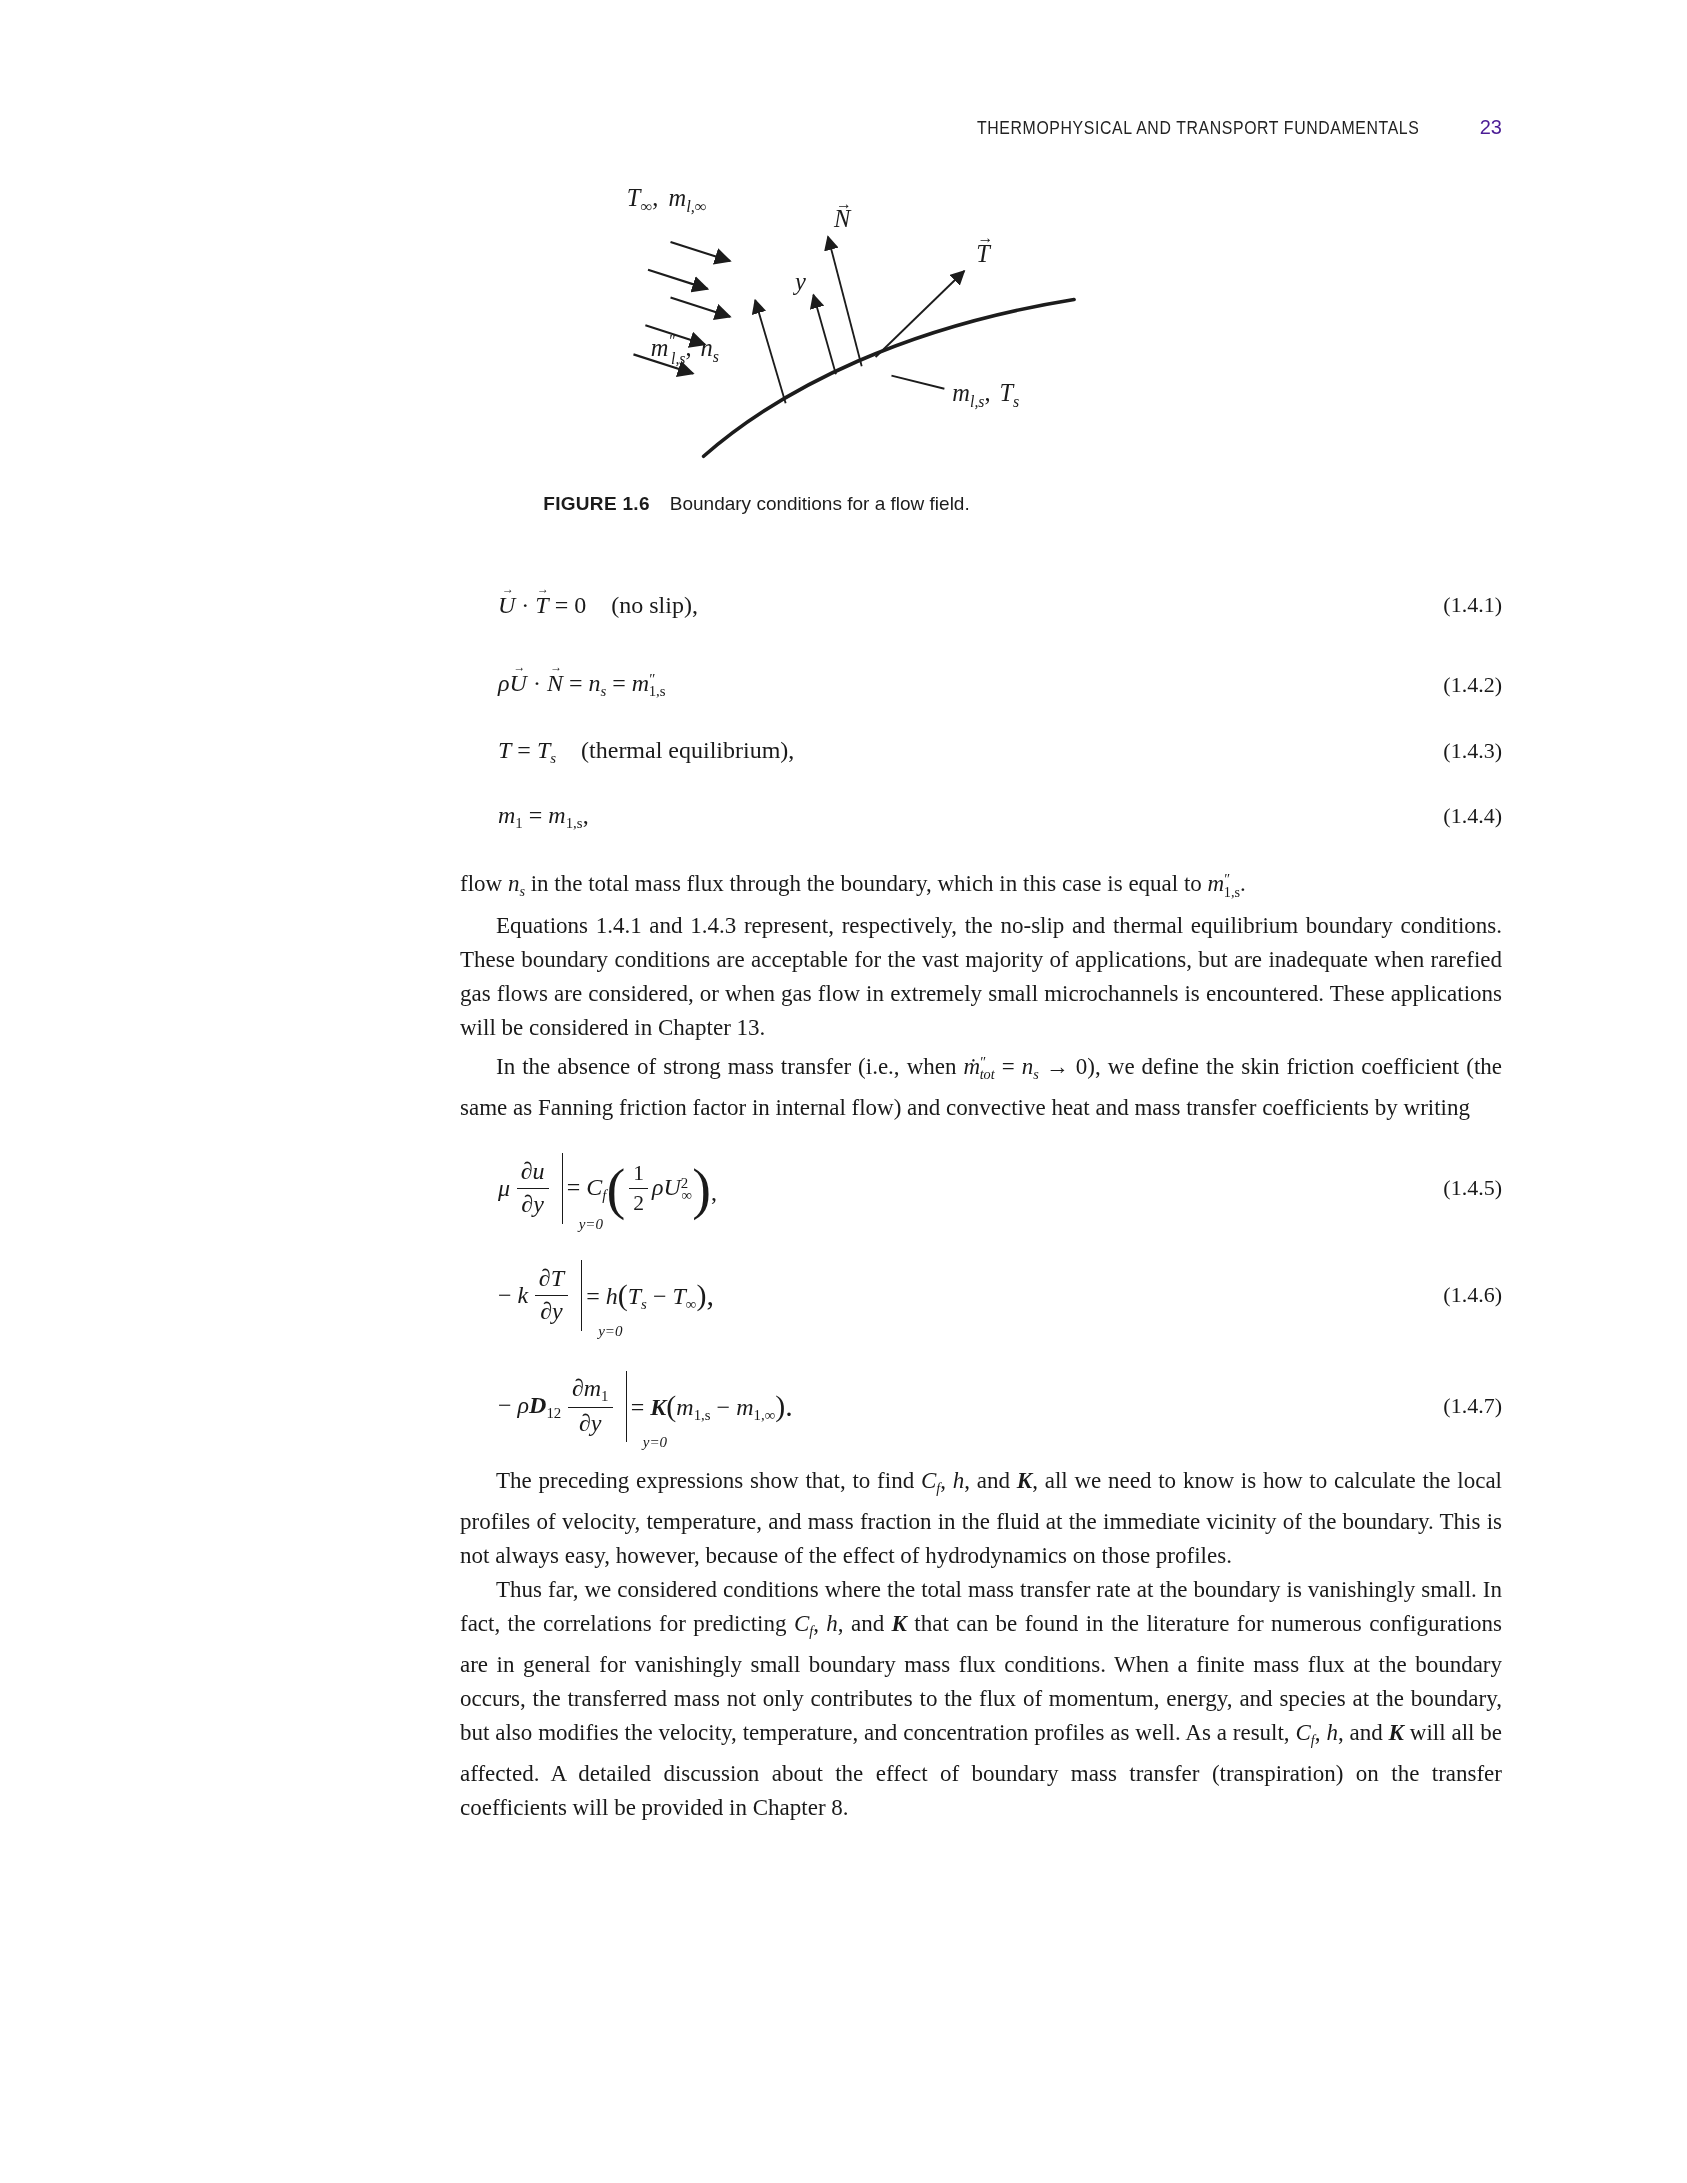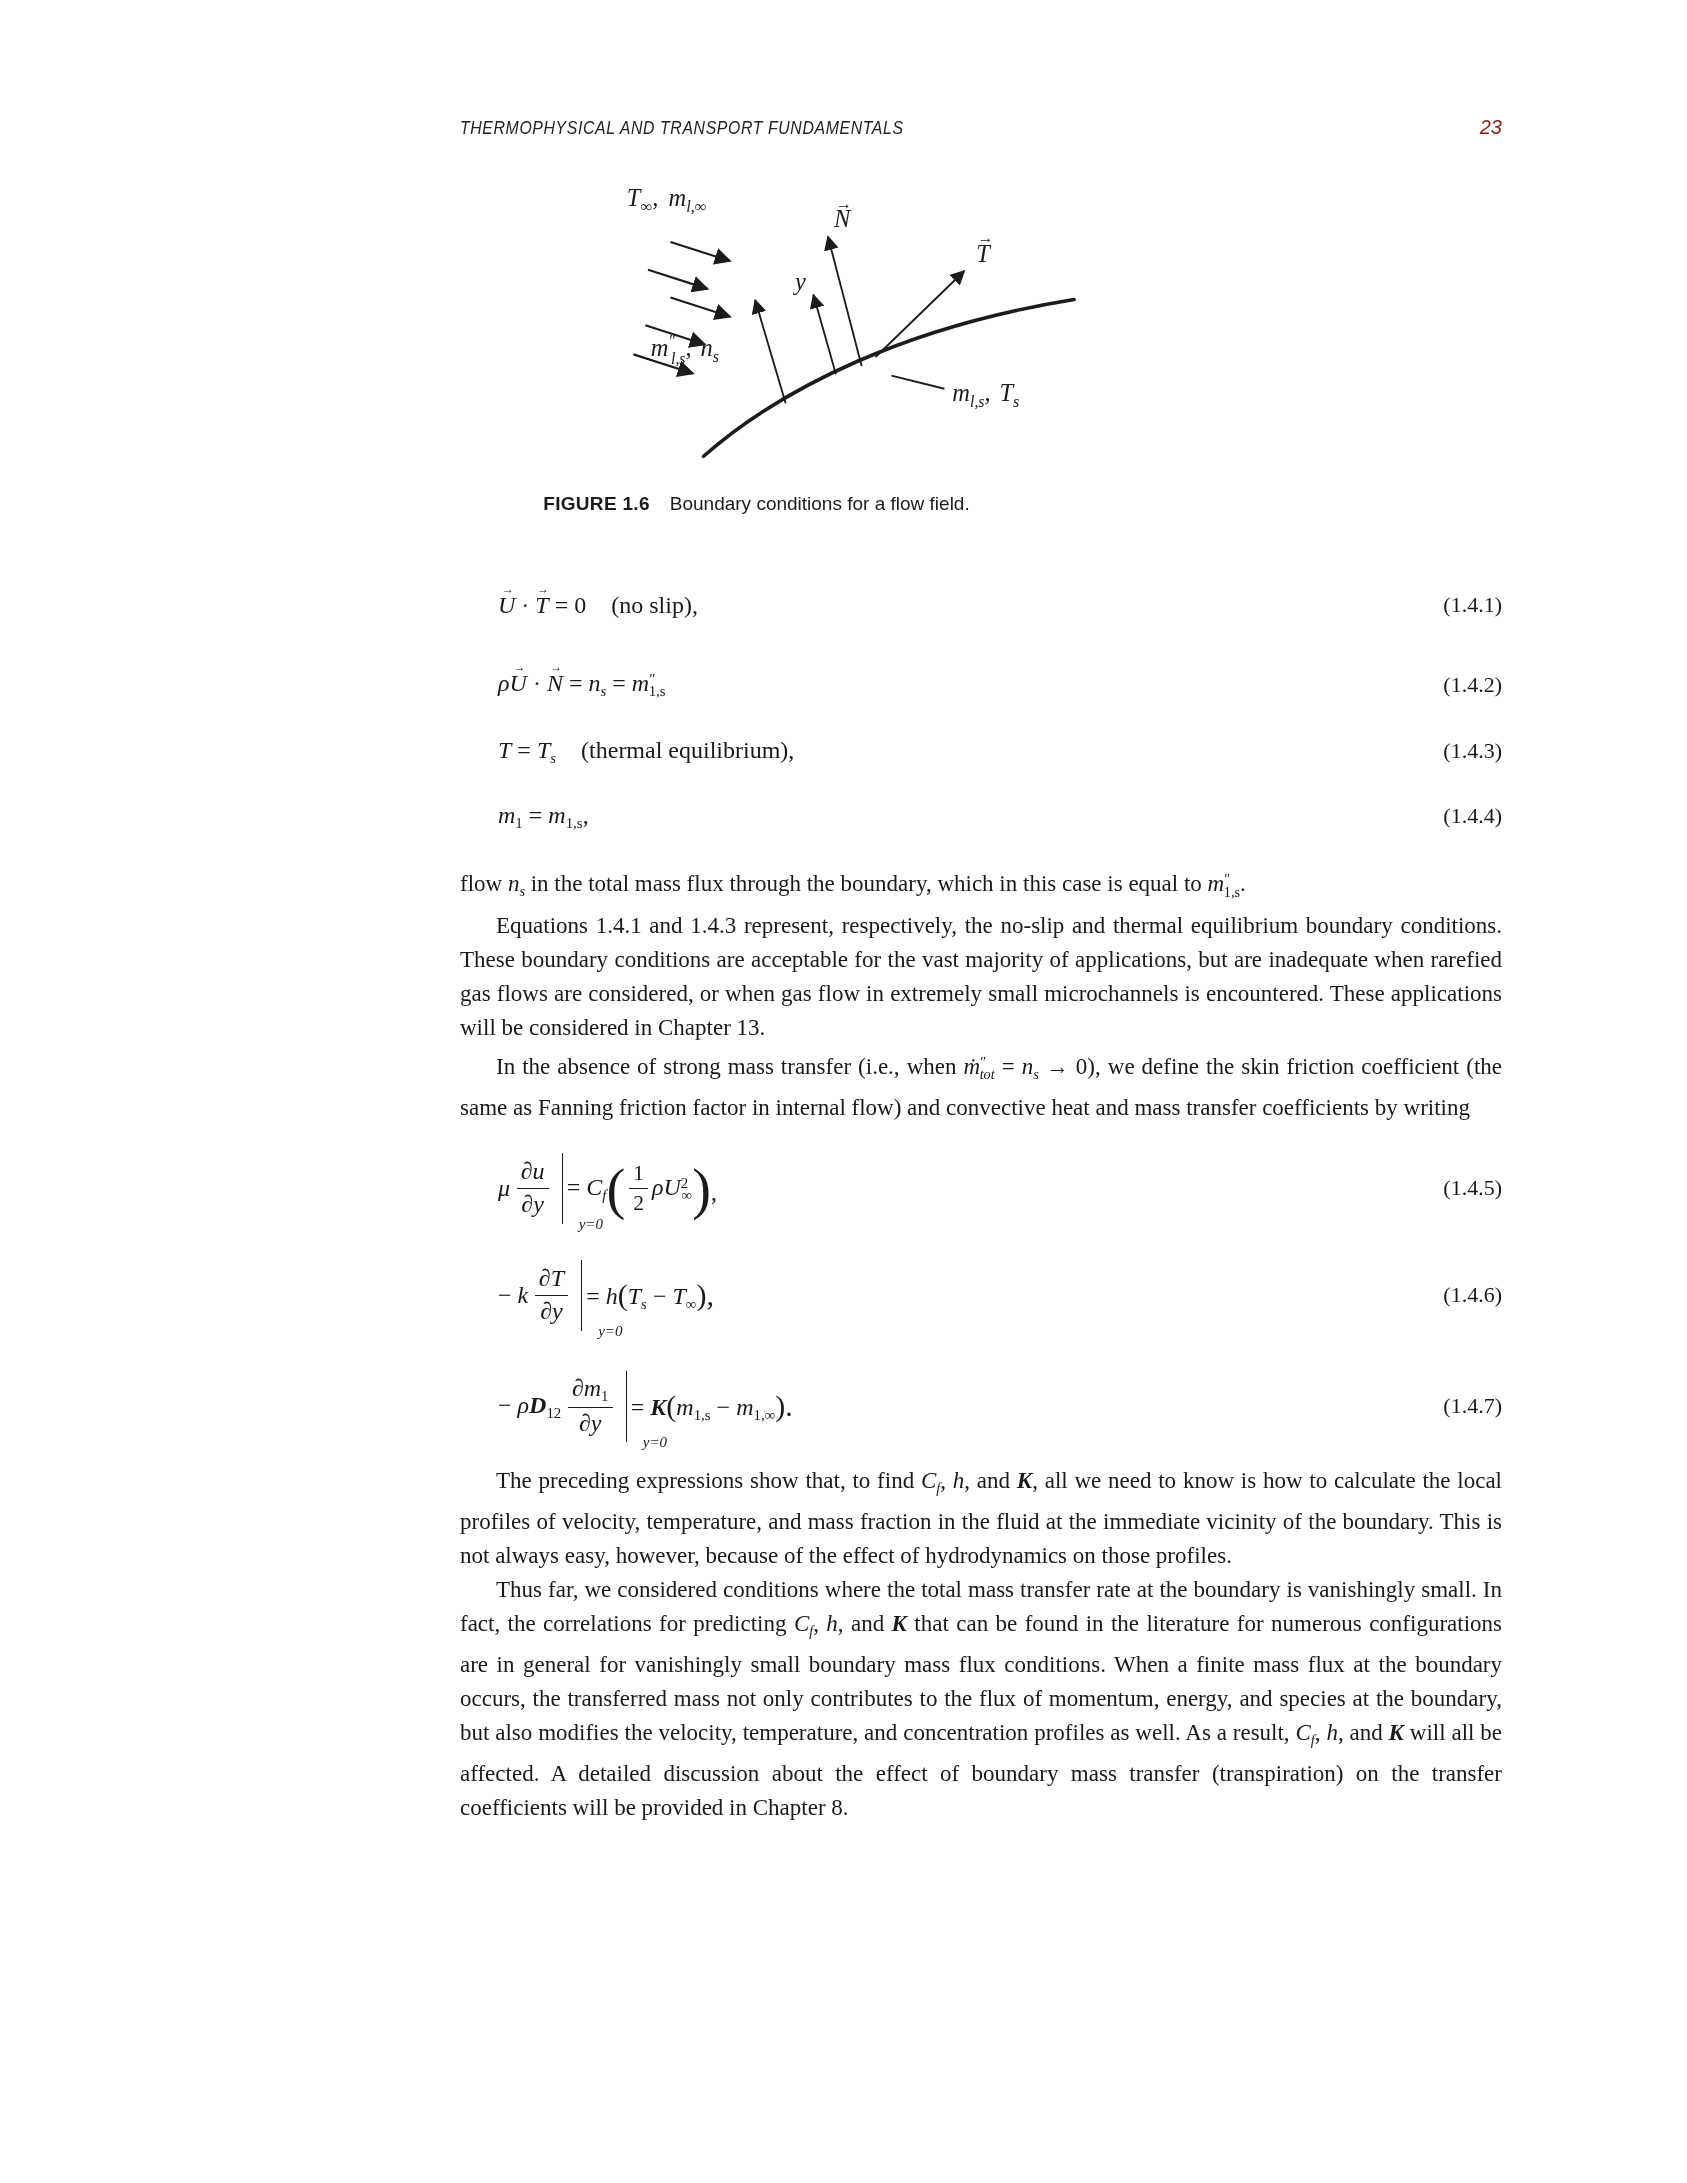--- a/index.html
+++ b/index.html
@@ -2,24 +2,24 @@
 <html style="font-size:10.6px"><head>
 <meta charset="utf-8">
 <style>
   html,body{margin:0;padding:0;background:#e9e9e9;}
   .page{
     position:relative;width:1687px;height:2183px;background:#ffffff;
     font-family:"Liberation Serif","DejaVu Serif",serif;color:#1a1a1a;overflow:hidden;
   }
   
   .runhead{position:absolute;left:460px;top:116px;width:1042px;display:flex;
-    justify-content:space-between;align-items:baseline;
-    font-family:"Liberation Sans","DejaVu Sans",sans-serif;font-style:italic;}
+    justify-content:flex-end;align-items:baseline;
+    font-family:"Liberation Sans","DejaVu Sans",sans-serif;}
   .rh-title{font-size:18px;letter-spacing:0.7px;transform:scaleX(.88);transform-origin:left center;display:inline-block;color:#222;}
-  .rh-num{font-size:20px;color:#7f1d1d;}
+  .rh-num{font-size:20px;color:#4c1d95;}
   
   .figwrap{position:absolute;left:566px;top:157px;width:516px;height:318px;}
   .figtext{font-size:37px;font-style:italic;fill:#1c1c1c;}
   .caption{position:absolute;left:194px;top:493px;width:1125px;
     font-family:"Liberation Sans","DejaVu Sans",sans-serif;font-size:19px;color:#1c1c1c;text-align:center;}
   .cap-label{font-weight:bold;margin-right:20px;letter-spacing:0.3px;}
   
   .bodycol{position:absolute;left:460px;top:560px;width:1042px;
     font-size:23px;line-height:34px;text-align:justify;hyphens:none;}
   .para{margin:0;}

